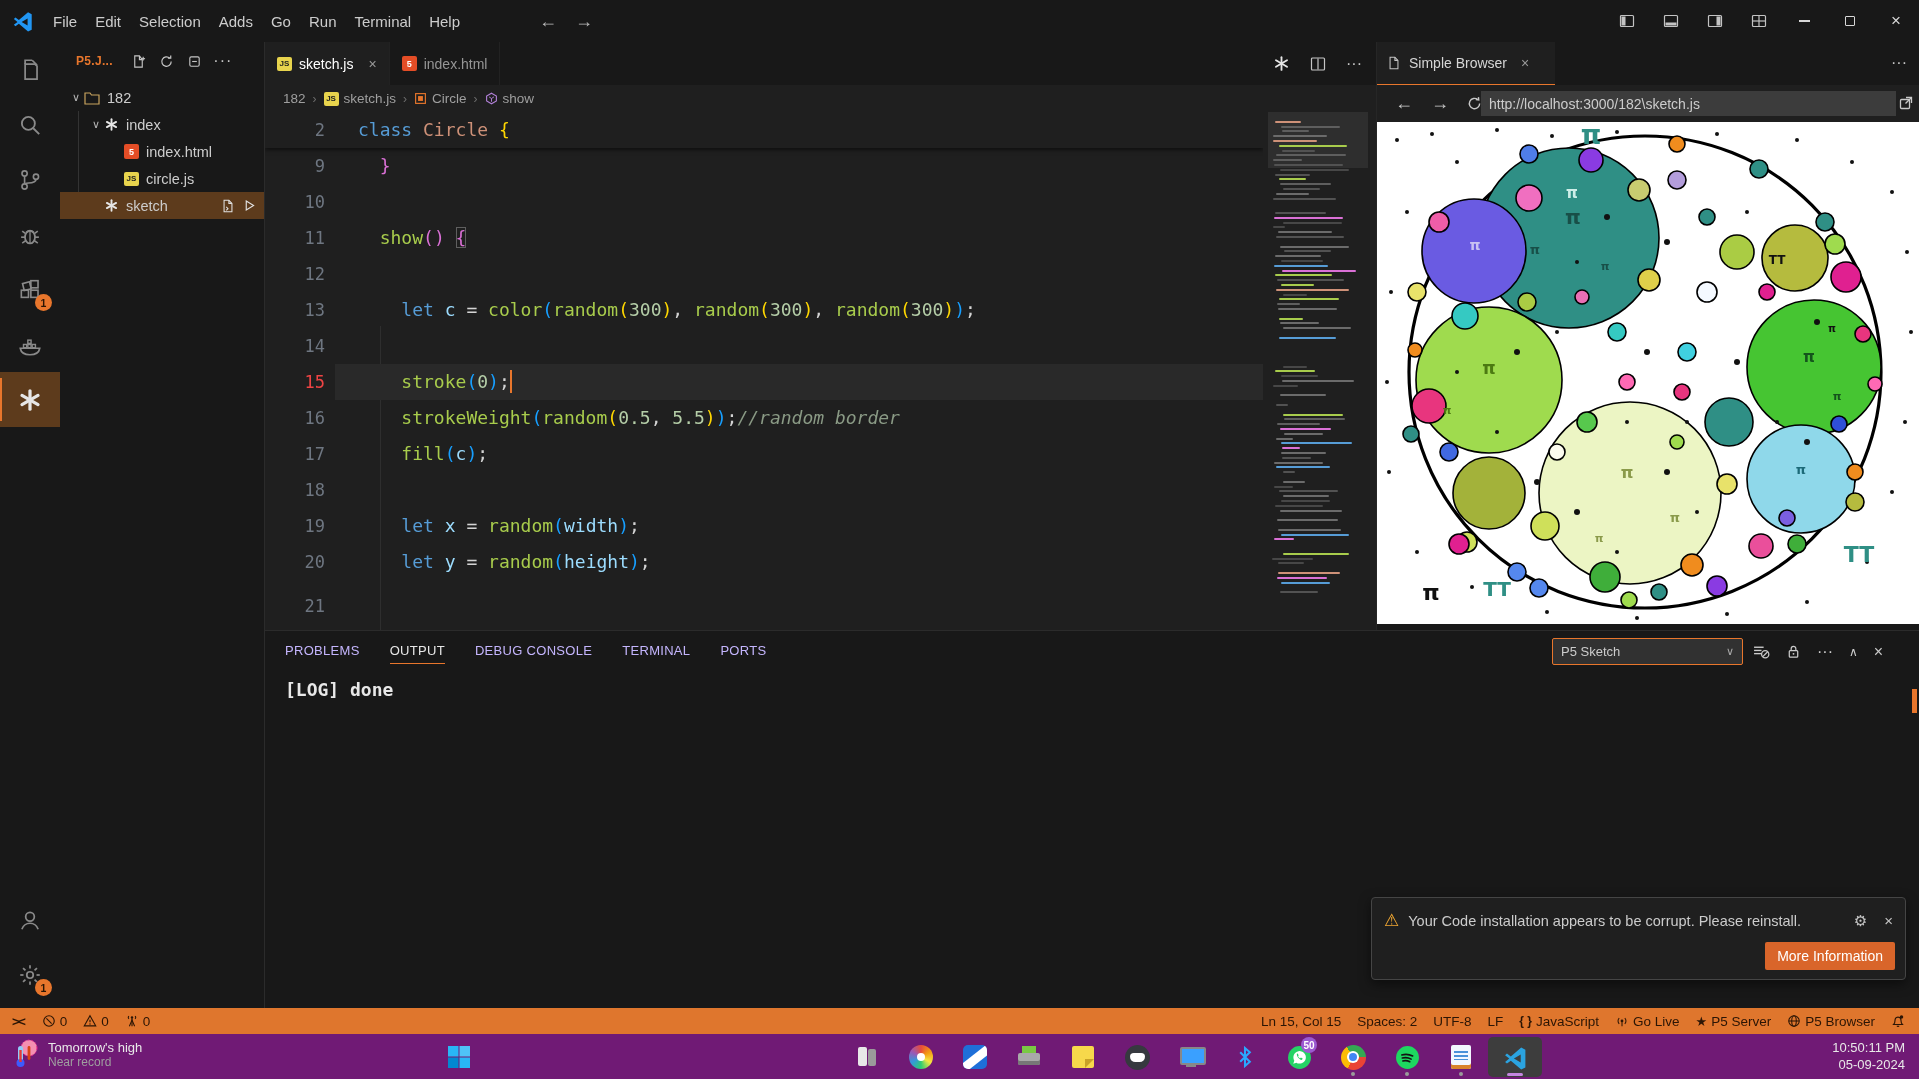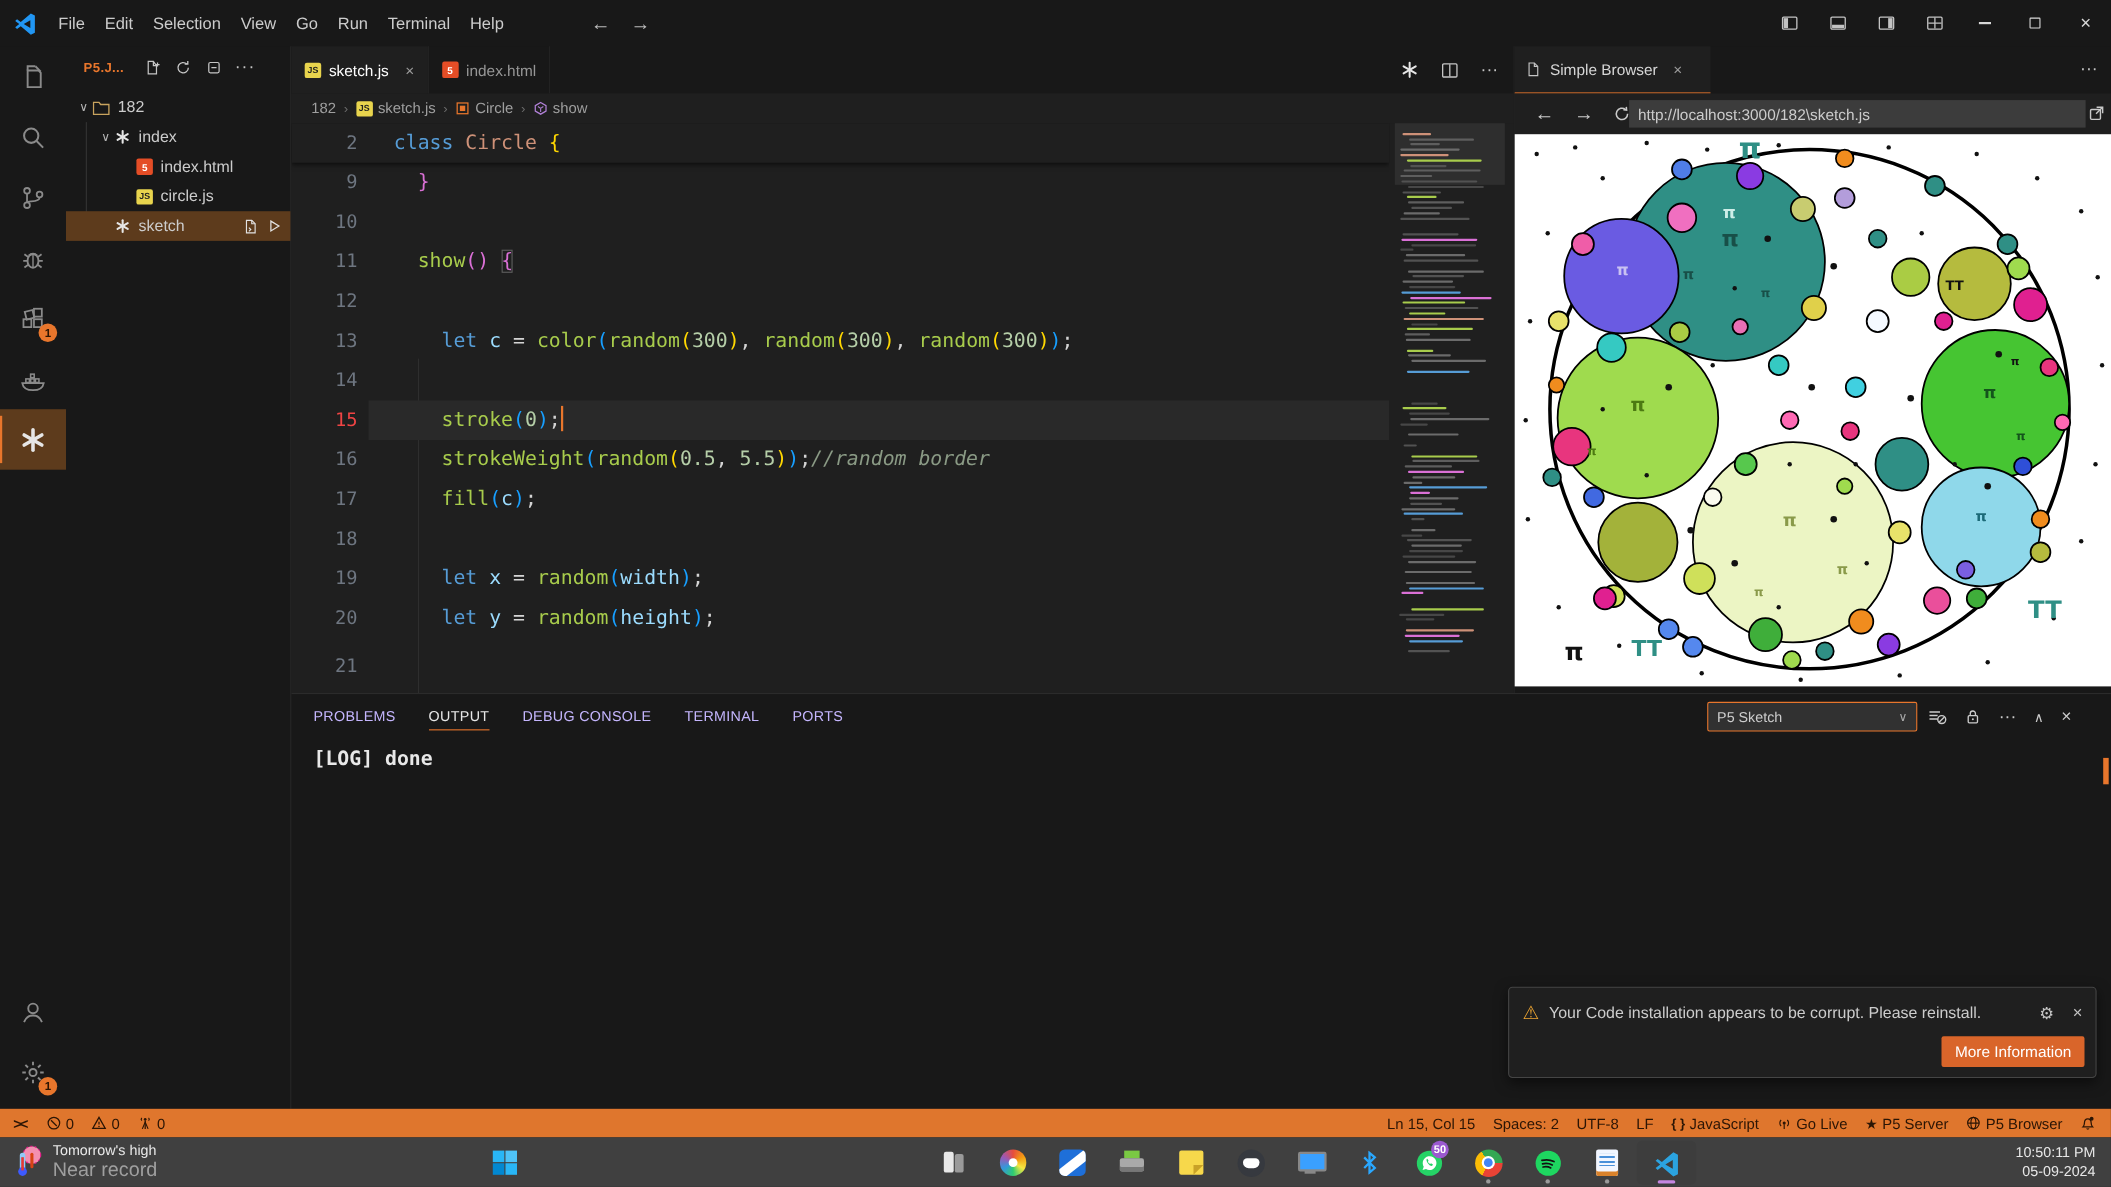--- a/index.html
+++ b/index.html
@@ -123,24 +123,24 @@
 
   
   #statusbar { position:absolute; left:0; top:1008px; width:1919px; height:26px; background:#df762d;
     color:#2b1505; font-size:13.5px; display:flex; align-items:center; }
   .st-item { display:flex; align-items:center; gap:4px; padding:0 8px; height:100%; }
   #st-left { display:flex; align-items:center; height:100%; margin-left:2px; }
   #st-right { position:absolute; right:6px; display:flex; align-items:center; height:100%; }
   .st-remote { font-weight:bold; letter-spacing:-2px; padding:0 10px; }
 
   
-  #taskbar { position:absolute; left:0; top:1034px; width:1919px; height:45px; background:#404040; }
+  #taskbar { position:absolute; left:0; top:1034px; width:1919px; height:45px; background:#701a75; }
   #weather { position:absolute; left:10px; top:4px; display:flex; align-items:center; gap:8px; }
   #weather-txt div:first-child { color:#e9e9e9; font-size:13px; }
-  #weather-txt div:last-child { color:#9f9f9f; font-size:18px; }
+  #weather-txt div:last-child { color:#9f9f9f; font-size:12px; }
   #start-btn { position:absolute; left:444px; top:8px; width:30px; height:30px; display:flex; align-items:center; justify-content:center; border-radius:5px; }
   #search-pill { position:absolute; left:487px; top:6px; width:322px; height:33px; background:#2f2f2f;
     border:1px solid #454545; border-radius:17px; display:flex; align-items:center; color:#c9c9c9; font-size:13.5px; }
   #search-pill .mag { margin:0 8px 0 12px; }
   #search-cam { position:absolute; right:4px; top:3px; width:25px; height:25px; border-radius:6px;
     background:#3f8f3f; border:1px solid #7a5230; overflow:hidden; }
   #search-cam::before { content:""; position:absolute; left:4px; top:5px; right:4px; bottom:5px; background:#2e5f2e; border-radius:2px; }
   #search-cam::after { content:""; position:absolute; left:10px; top:8px; width:6px; height:6px; border-radius:50%; background:#e05545; }
   #task-apps { position:absolute; left:840px; top:3px; display:flex; }
   .tapp { width:54px; height:40px; display:flex; align-items:center; justify-content:center; position:relative; border-radius:5px; }
@@ -182,21 +182,21 @@
 <body>
 
 <div id="titlebar">
   <svg id="vscode-logo" viewBox="0 0 24 24">
     <path fill="#2196f3" d="M17.5 2.5L7.5 11 3.8 8.2 2 9.8l4 3.2-4 3.2 1.8 1.6 3.7-2.8 10 8.5 4-2V4.5zM17 16.8 10.5 13 17 9.2z"></path>
   </svg>
   <div id="menu" style="display:flex;">
       <span class="menu-item">File</span>
       <span class="menu-item">Edit</span>
       <span class="menu-item">Selection</span>
-      <span class="menu-item">View</span>
+      <span class="menu-item">Adds</span>
       <span class="menu-item">Go</span>
       <span class="menu-item">Run</span>
       <span class="menu-item">Terminal</span>
       <span class="menu-item">Help</span>
     </div>
   <div id="nav-arrows">
     <span>←</span>
     <span>→</span>
   </div>
   <div id="titlebar-right">

